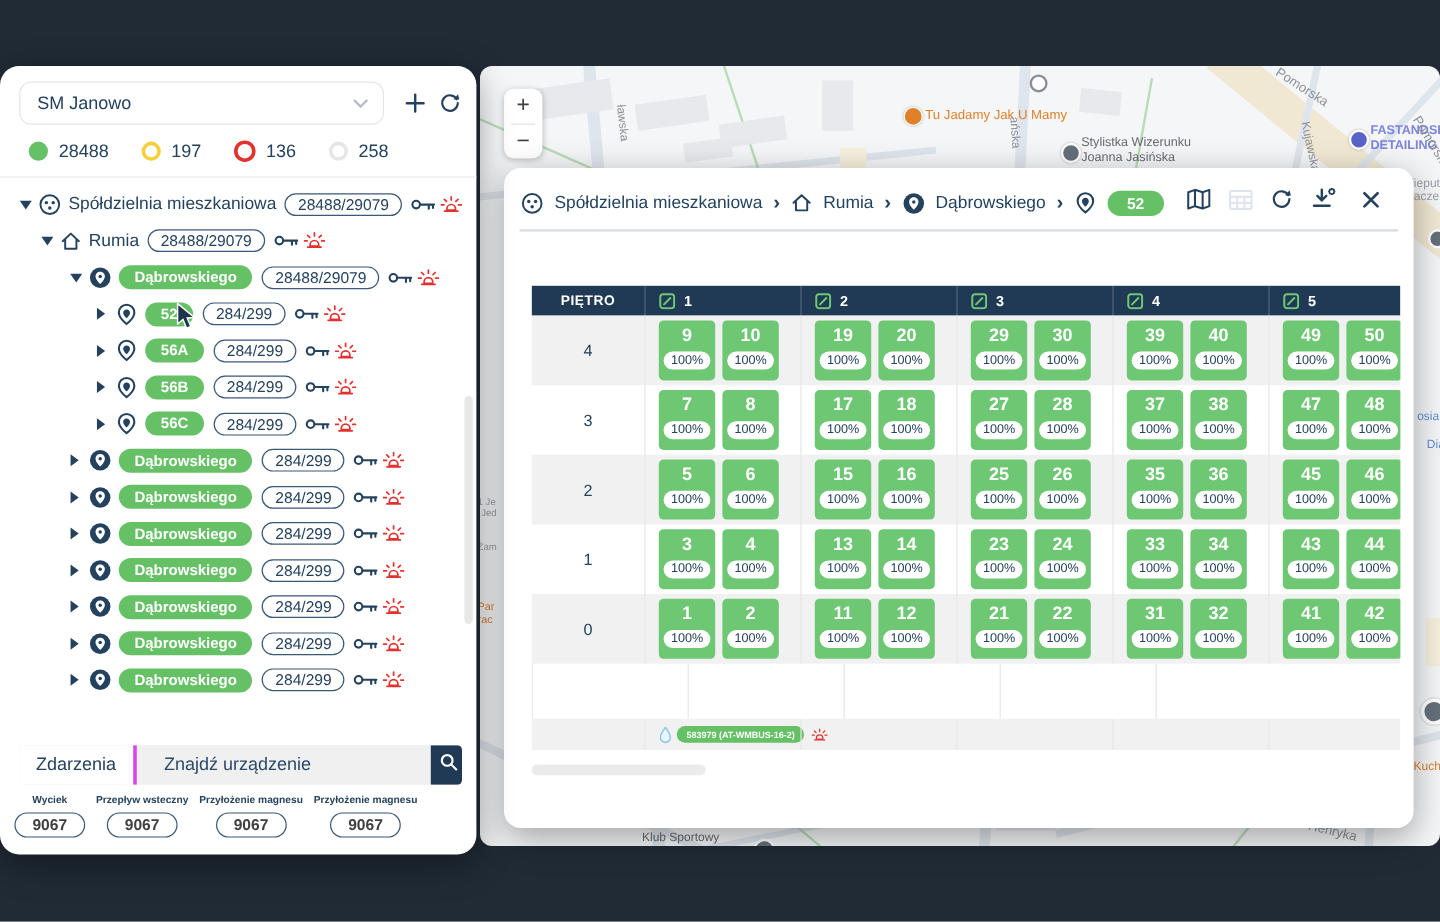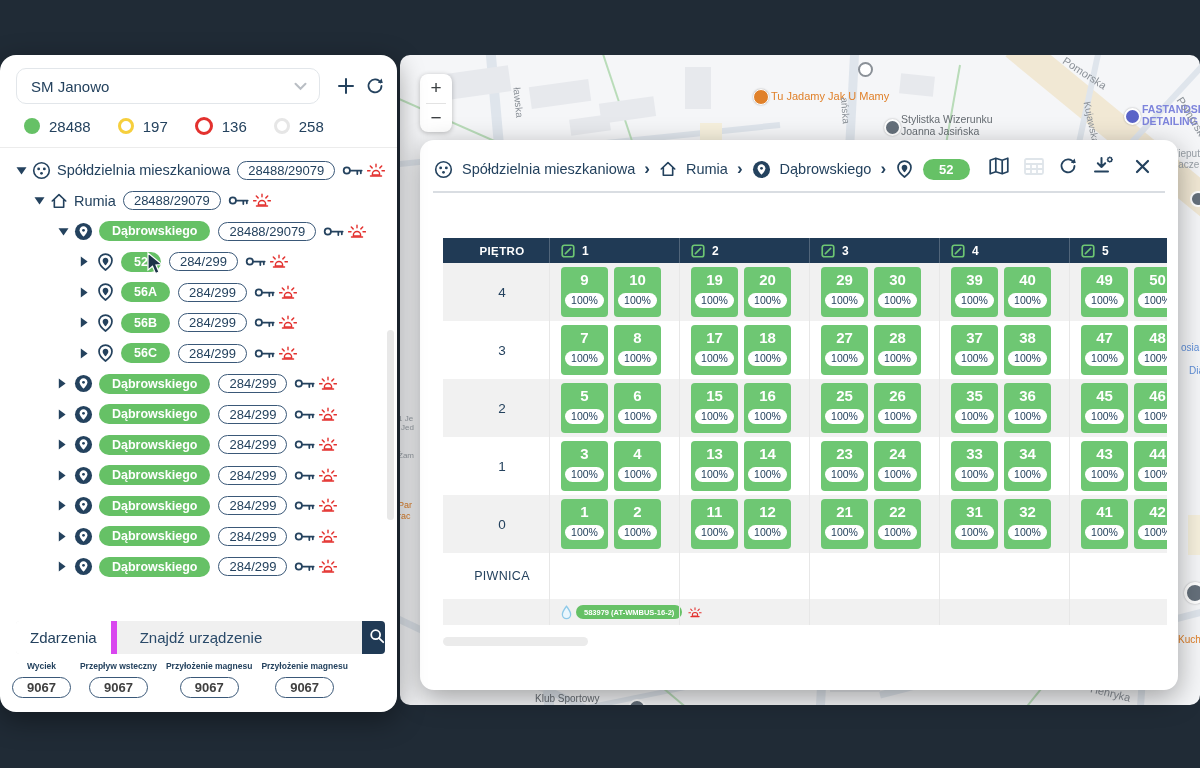--- a/index.html
+++ b/index.html
@@ -47,21 +47,21 @@
   .tlabel{color:#24425e;font-size:14.5px;margin-right:7px;white-space:nowrap;}
   .tpill{background:#66c166;color:#fff;font-size:12.5px;font-weight:bold;border-radius:12px;
     padding:3px 13px;margin-right:8px;white-space:nowrap;}
   .tbadge{border:1.5px solid #3a5878;color:#24425e;font-size:13px;font-weight:normal;border-radius:12px;
     padding:1px 10px;margin-right:7px;white-space:nowrap;}
   .trow .keyic{display:flex;margin-right:4px;}
   .trow .alic{display:flex;}
   .vscroll{position:absolute;left:387px;top:275px;width:7px;height:190px;background:#e8e8e8;border-radius:4px;}
   .searchrow{position:absolute;left:16px;top:566px;width:369px;height:33px;display:flex;background:#f0f0f0;border-radius:4px;overflow:hidden;}
   .tab-events{background:#fff;color:#24425e;font-size:15px;display:flex;align-items:center;
-    padding:0 14px;flex:none;cursor:pointer;border-right:6px solid #d946ef;}
+    padding:0 14px;flex:none;cursor:pointer;border-right:3px solid #d946ef;}
   .searchrow input{flex:1;border:none;outline:none;background:transparent;font-family:inherit;
     font-size:15px;color:#14532d;padding:0 23px;}
   .searchrow input::placeholder{color:#2a4a69;opacity:1;}
   .searchbtn{width:30px;flex:none;background:#203a55;display:flex;align-items:center;justify-content:center;cursor:pointer;}
   .stats{position:absolute;left:12px;top:606px;display:flex;}
   .stat{display:flex;flex-direction:column;align-items:center;margin-right:9px;justify-content:space-between;}
   .stat .slabel{color:#24425e;font-size:8.5px;font-weight:bold;white-space:nowrap;}
   .stat .spill{margin-top:6px;border:1.5px solid #3a5878;color:#404040;font-size:13px;font-weight:bold;
     border-radius:12px;padding:2px 14px;cursor:pointer;}
   
@@ -70,21 +70,21 @@
   .bc{position:absolute;left:14px;top:14px;height:30px;display:flex;align-items:center;gap:9px;}
   .bc .bcicon{display:flex;align-items:center;}
   .bc .bctext{color:#24425e;font-size:14.5px;white-space:nowrap;}
   .bc .bcsep{color:#24425e;font-size:17px;font-weight:bold;line-height:1;margin-top:-2px;}
   .bc .bcpill{background:#66c166;color:#fff;font-size:13px;font-weight:bold;border-radius:12px;padding:3px 16px;}
   .actions{position:absolute;right:28px;top:16px;display:flex;align-items:center;gap:15px;}
   .actions .abtn{display:flex;align-items:center;justify-content:center;cursor:pointer;}
   .pdiv{position:absolute;left:13px;top:51px;width:732px;height:1.5px;background:#d9dde2;}
   .grid{position:absolute;left:23px;top:98px;width:724px;overflow:hidden;}
   .g-row{display:flex;}
-  .g-floor{width:94px;flex:none;display:flex;align-items:center;justify-content:center;color:#24425e;font-size:13.5px;padding-left:12px;}
+  .g-floor{width:94px;flex:none;display:flex;align-items:center;justify-content:center;color:#24425e;font-size:13.5px;}
   .g-group{width:130px;flex:none;display:flex;align-items:center;padding-left:11px;gap:6px;box-sizing:border-box;border-left:1px solid #e7e7e7;}
   .g-head{background:#203a55;height:25px;}
   .g-head .g-floor{color:#fff;font-size:11.5px;font-weight:bold;letter-spacing:.4px;}
   .g-head .g-group{border-left:1px solid rgba(255,255,255,.22);color:#fff;font-size:12px;font-weight:bold;gap:7px;}
   .g-body{height:58px;}
   .g-body.odd{background:#f1f1f1;}
   .g-piwnica{height:46px;}
   .g-piwnica .g-floor{font-size:12.5px;letter-spacing:.3px;}
   .g-device{height:26px;background:#f1f1f1;}
   .apt{width:47px;height:50px;background:#6ec773;border-radius:4px;color:#fff;text-align:center;cursor:pointer;flex:none;}
@@ -881,21 +881,20 @@
         <div class="g-group">
           <div class="apt"><div class="apt-no">31</div><span class="apt-pct">100%</span></div>
           <div class="apt"><div class="apt-no">32</div><span class="apt-pct">100%</span></div>
         </div>
         <div class="g-group">
           <div class="apt"><div class="apt-no">41</div><span class="apt-pct">100%</span></div>
           <div class="apt"><div class="apt-no">42</div><span class="apt-pct">100%</span></div>
         </div>
       </div>
       <div class="g-row g-piwnica">
-        <div class="g-floor">PIWNICA</div>
         <div class="g-group"></div>
         <div class="g-group"></div>
         <div class="g-group"></div>
         <div class="g-group"></div>
         <div class="g-group"></div>
       </div>
       <div class="g-row g-device">
         <div class="g-floor"></div>
         <div class="g-group">
           <div class="devwrap">

